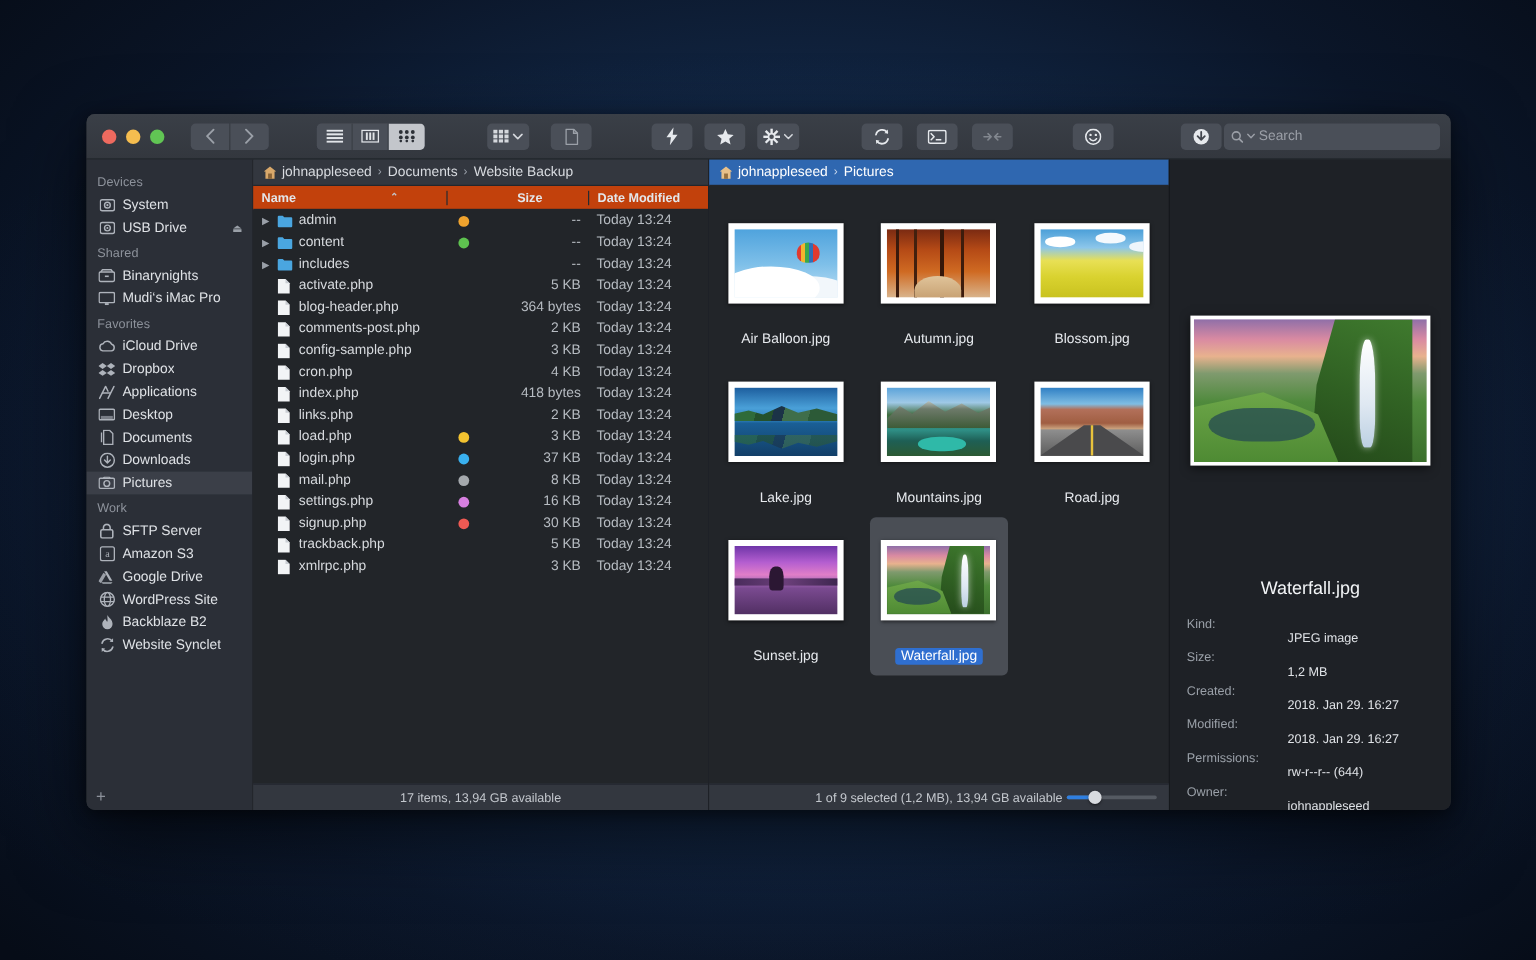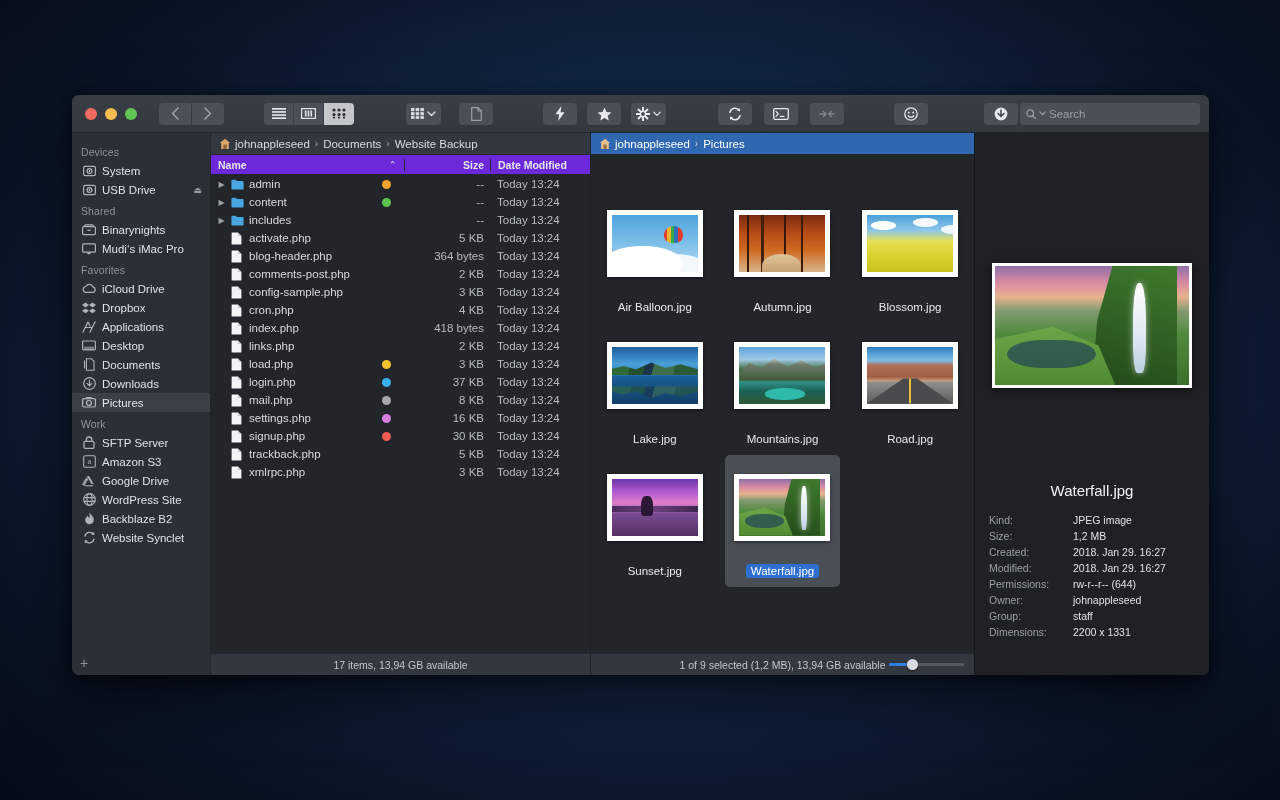--- a/index.html
+++ b/index.html
@@ -134,23 +134,23 @@
     border-bottom: 1px solid #23262c;
   }
   .crumbbar.active { background: #2f67b0; color: #fff; }
   .crumb-sep { color: #9aa0aa; font-size: 10px; padding: 0 1px; }
   .crumbbar.active .crumb-sep { color: #c8d7ec; }
   .home-ico { width: 12px; height: 12px; display:flex; align-items:center; justify-content:center; }
 
   .colhead {
     height: 20px; flex: none;
     display: flex; align-items: center;
-    background: #6d28d9;
+    background: #c2410c;
     border-bottom: 1px solid #22252b;
-    font-size: 10.5px; font-weight: bold; color: #e3e6ea;
+    font-size: 10.5px; font-weight: bold; color: #e3e6ea; gap: 32px;
   }
   .ch-name { flex: 1; padding-left: 7px; display: flex; align-items: center; }
   .ch-caret { margin-left: auto; margin-right: 8px; font-size: 8px; color: #c3c7cd; }
   .ch-size { width: 86px; text-align: right; padding-right: 6px; border-left: 1px solid #272b31; }
   .ch-date { width: 100px; padding-left: 7px; border-left: 1px solid #272b31; }
 
   .filelist { flex: 1; background: #222529; overflow: hidden; font-size: 11.5px; }
   .frow { height: 18px; display: flex; align-items: center; color: #d7dade; }
   .f-name { flex: 1; display: flex; align-items: center; gap: 5px; padding-left: 6px; min-width: 0; }
   .disc { width: 9px; flex: none; color: #9aa0a8; font-size: 8px; text-align: center; }
@@ -175,21 +175,21 @@
   .zs-track { position: relative; width: 75px; height: 3px; background: #555a62; border-radius: 2px; }
   .zs-fill { position: absolute; left: 0; top: 0; height: 3px; background: #2f7fe0; border-radius: 2px; width: 30%; }
   .zs-knob {
     position: absolute; left: 30%; top: 50%;
     width: 11px; height: 11px; margin-left: -5px; margin-top: -5.5px;
     border-radius: 50%; background: #d8dbe0;
     box-shadow: 0 1px 2px rgba(0,0,0,.5);
   }
 
   
-  .iconview { flex: 1; background: #222529; padding: 36px 0 0 0; overflow: hidden; }
+  .iconview { flex: 1; background: #222529; padding: 12px 0 0 0; overflow: hidden; }
   .igrid { display: grid; grid-template-columns: repeat(3, 1fr); row-gap: 0; }
   .icell {
     display: flex; flex-direction: column; align-items: center;
     padding: 8px 0 9px 0;
     border-radius: 5px;
     margin: 0 6px;
   }
   .icell.sel { background: #4a4e55; }
   .thumb-wrap { height: 88px; display: flex; align-items: center; justify-content: center; }
   .thumb {
@@ -219,21 +219,21 @@
     box-shadow: 0 2px 8px rgba(0,0,0,.6);
     line-height: 0;
   }
   .ins-preview .img { width: 194px; height: 119px; display: block; position: relative; overflow: hidden; }
   .ins-title {
     margin-top: 94px; font-size: 15px; color: #f2f4f6; font-weight: normal;
   }
   .ins-meta { margin-top: 15px; font-size: 10.5px; width: 206px; }
   .mrow { display: flex; margin-bottom: 4px; }
   .mkey { width: 84px; color: #9aa0a8; padding-right: 7px; flex: none; }
-  .mval { color: #dfe2e6; }
+  .mval { color: #dfe2e6; margin-top: 12px; }
 
   
   .art { position: absolute; inset: 0; }
   
   .art-balloon { background: linear-gradient(#4fa3dd 0%, #7fc0e9 52%, #bfe0f4 100%); }
   .art-balloon::before { content:""; position:absolute; left:-12%; bottom:-18%; width:95%; height:62%; background:#fff; border-radius:50%; box-shadow: 30px 8px 0 0 #f2f7fb, 58px 16px 0 0 #e8f1f8;}
   .art-balloon::after { content:""; position:absolute; right:17%; top:20%; width:22%; height:30%; border-radius:50% 50% 42% 42%; background: repeating-linear-gradient(90deg,#e03a2f 0 18%,#f2b52e 18% 36%,#3aa84c 36% 54%,#2e6fb8 54% 72%,#e03a2f 72% 100%);}
   
   .art-autumn { background: linear-gradient(#7a2a12 0%, #b54a16 30%, #cf6a22 62%, #d9b48c 100%); }
   .art-autumn::before { content:""; position:absolute; inset:0; background:

